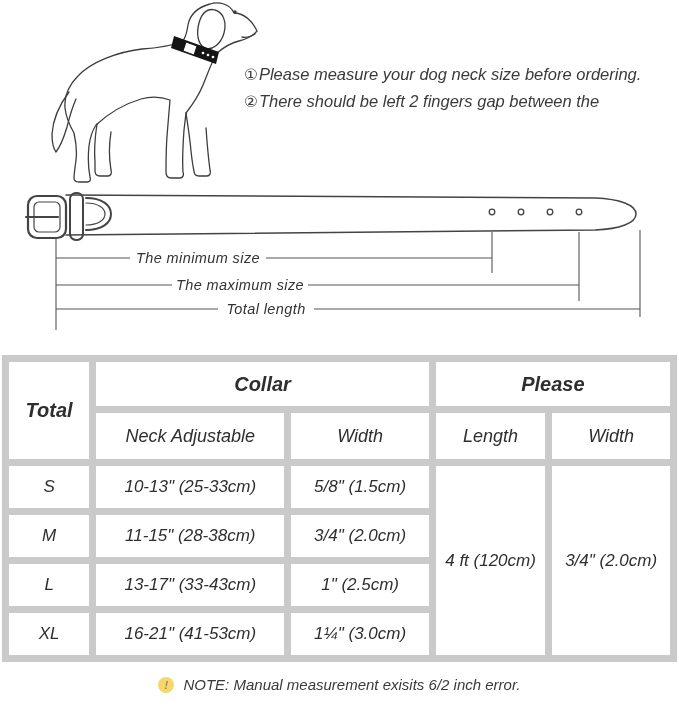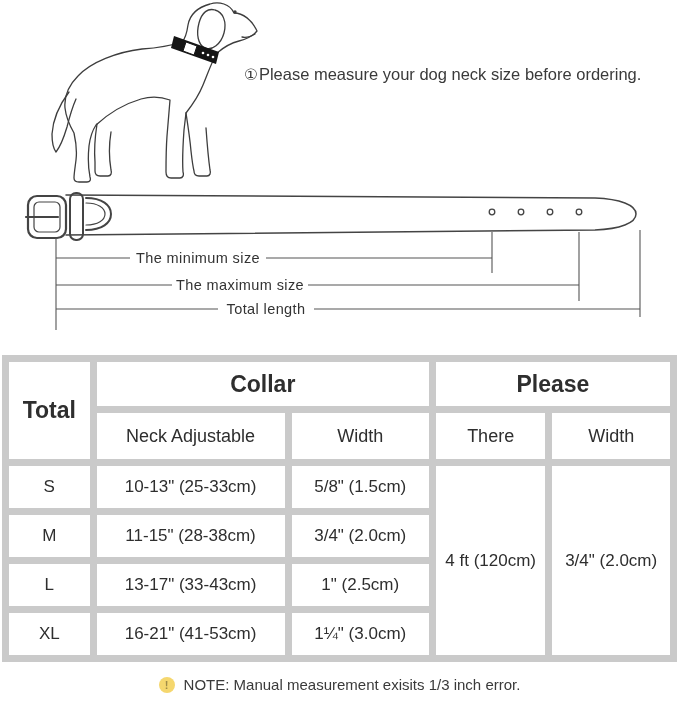--- a/index.html
+++ b/index.html
@@ -1,33 +1,33 @@
 <!DOCTYPE html>
 <html><head>
 <meta charset="utf-8">
 <style>
   html,body{margin:0;padding:0;background:#fff;}
   #page{position:relative;width:679px;height:707px;background:#fff;overflow:hidden;
-        font-family:"Liberation Sans",sans-serif;color:#333;}
+        font-family:"Liberation Sans",sans-serif;color:#333;font-style:italic;}
   svg{display:block;}
   .abs{position:absolute;}
 
   
   #notes{position:absolute;left:244px;top:61px;width:430px;
          font-size:16.5px;line-height:26px;color:#3a3a3a;}
   .note-line{white-space:nowrap;}
   .note-marker{font-family:"DejaVu Sans",sans-serif;font-size:15.5px;margin-right:1px;}
   .note-indent{padding-left:18px;}
 
   
   #size-table{position:absolute;left:2px;top:355px;}
   table{border-collapse:separate;border-spacing:7px;background:#cacaca;width:675px;}
   td{background:#fff;text-align:center;vertical-align:middle;
      font-size:17px;color:#2e2e2e;padding:0 2px;}
-  td.hdr{font-weight:bold;font-size:23px;margin-top:12px;}
+  td.hdr{font-weight:bold;font-size:20px;margin-top:12px;}
   td.sub{font-size:18px;}
   tr.h1 td{height:44px;}
   tr.h2 td{height:46px;}
   tr.body td{height:42px;}
   .c-size{width:78px;}
   .c-neck{width:190px;margin-top:24px;}
   .c-cwidth{width:138px;}
   .c-llen{width:108px;}
   .c-lwid{width:117px;}
 
@@ -114,20 +114,23 @@
     <path fill="#fff" stroke="#151515" stroke-width="1" d="M 166 42 L 177 46 L 174 55 L 163 51 Z"></path>
     <circle cx="183" cy="53" r="1.3" fill="#fff"></circle>
     <circle cx="188" cy="55" r="1.3" fill="#fff"></circle>
     <circle cx="193" cy="57" r="1.3" fill="#fff"></circle>
   </svg>
 
   <div id="notes">
     <div class="note-line">
       <span class="note-marker">①</span><span>Please measure your dog neck size before ordering.</span>
     </div>
+    <div class="note-line">
+      <span class="note-marker">②</span><span>There should be left 2 fingers gap between the</span>
+    </div>
   </div>
 
   <svg class="abs" style="left:0px;top:185px" width="679" height="150" viewBox="0 0 679 150">
     <g fill="none" stroke="#444" stroke-linecap="round" stroke-linejoin="round">
 
       <path stroke-width="1.5" d="
         M 66 10 L 595 13
         C 620 14 636 20 636 29
         C 636 38 620 44 595 45
         L 66 50"></path>
@@ -169,21 +172,21 @@
     <table>
       <tbody>
           <tr class="h1">
         <td rowspan="2" class="hdr c-size">Total</td>
         <td colspan="2" class="hdr">Collar</td>
         <td colspan="2" class="hdr">Please</td>
       </tr>
       <tr class="h2">
         <td class="sub c-neck">Neck Adjustable</td>
         <td class="sub c-cwidth">Width</td>
-        <td class="sub c-llen">There</td>
+        <td class="sub c-llen">Length</td>
         <td class="sub c-lwid">Width</td>
       </tr>
       <tr class="body">
         <td>S</td>
         <td>10-13" (25-33cm)</td>
         <td>5/8" (1.5cm)</td>
         <td rowspan="4">4 ft (120cm)</td>
         <td rowspan="4">3/4" (2.0cm)</td>
       </tr>
       <tr class="body">
@@ -200,16 +203,16 @@
         <td>XL</td>
         <td>16-21" (41-53cm)</td>
         <td>1¼" (3.0cm)</td>
       </tr>
     </tbody>
       </table>
   </div>
 
   <div id="footer-note">
     <div id="note-icon">!</div>
-    <div id="footer-text">NOTE: Manual measurement exisits 1/3 inch error.</div>
+    <div id="footer-text">NOTE: Manual measurement exisits 6/2 inch error.</div>
   </div>
 
 </div>
 
 </body></html>

